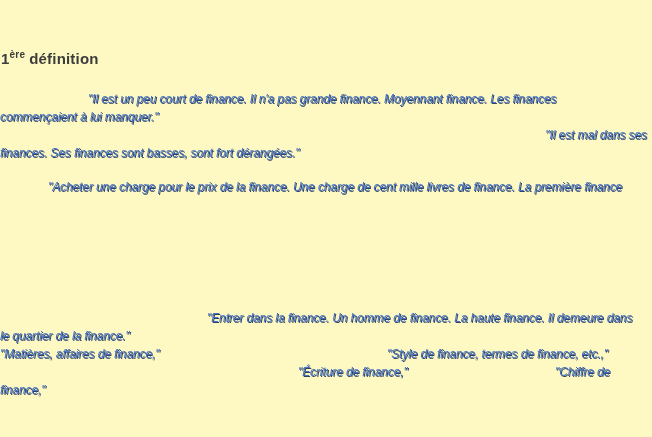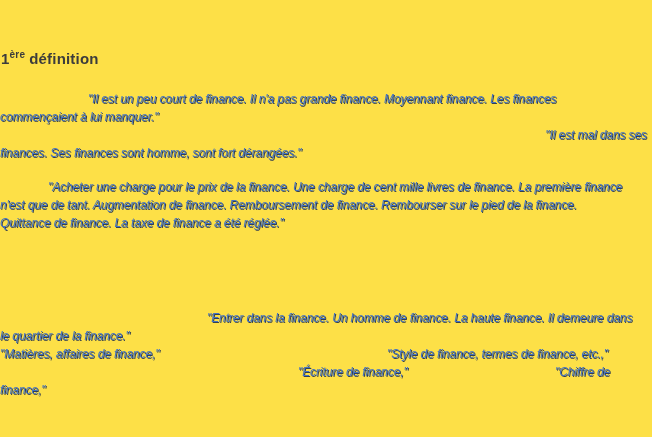--- a/index.html
+++ b/index.html
@@ -4,21 +4,21 @@
 <style>
   html, body {
     margin: 0;
     padding: 0;
     background: #000000;
   }
   .page {
     position: relative;
     width: 652px;
     height: 437px;
-    background: #fde047;
+    background: #fef9c3;
     overflow: hidden;
     font-family: "Liberation Sans", "DejaVu Sans", sans-serif;
   }
   .def-heading {
     position: absolute;
     left: 1px;
     margin: 0;
     color: #3c3c3c;
     font-size: 15px;
     font-weight: bold;
@@ -50,25 +50,23 @@
 </head>
 <body>
 
 <main class="page">
 
   <h2 class="def-heading" style="top:50px"><span>1</span><sup class="ord">ère</sup><span class="lbl">définition</span></h2>
 
   <p class="q" style="top:92px;left:88px">"Il est un peu court de finance. Il n'a pas grande finance. Moyennant finance. Les finances</p>
   <p class="q" style="top:110px;left:0">commençaient à lui manquer."</p>
   <p class="q" style="top:128px;right:5px">"Il est mal dans ses</p>
-  <p class="q" style="top:146px;left:0">finances. Ses finances sont homme, sont fort dérangées."</p>
+  <p class="q" style="top:146px;left:0">finances. Ses finances sont basses, sont fort dérangées."</p>
 
   <p class="q" style="top:180px;left:48px">"Acheter une charge pour le prix de la finance. Une charge de cent mille livres de finance. La première finance</p>
-  <p class="q" style="top:198px;left:0">n'est que de tant. Augmentation de finance. Remboursement de finance. Rembourser sur le pied de la finance.</p>
-  <p class="q" style="top:216px;left:0">Quittance de finance. La taxe de finance a été réglée."</p>
 
 
   <p class="q" style="top:311px;left:207px">"Entrer dans la finance. Un homme de finance. La haute finance. Il demeure dans</p>
   <p class="q" style="top:329px;left:0">le quartier de la finance."</p>
   <p class="q" style="top:347px;left:0">"Matières, affaires de finance,"</p>
   <p class="q" style="top:347px;left:387px">"Style de finance, termes de finance, etc.,"</p>
   <p class="q" style="top:365px;left:298px">"Écriture de finance,"</p>
   <p class="q" style="top:365px;left:555px">"Chiffre de</p>
   <p class="q" style="top:383px;left:0">finance,"</p>
 

